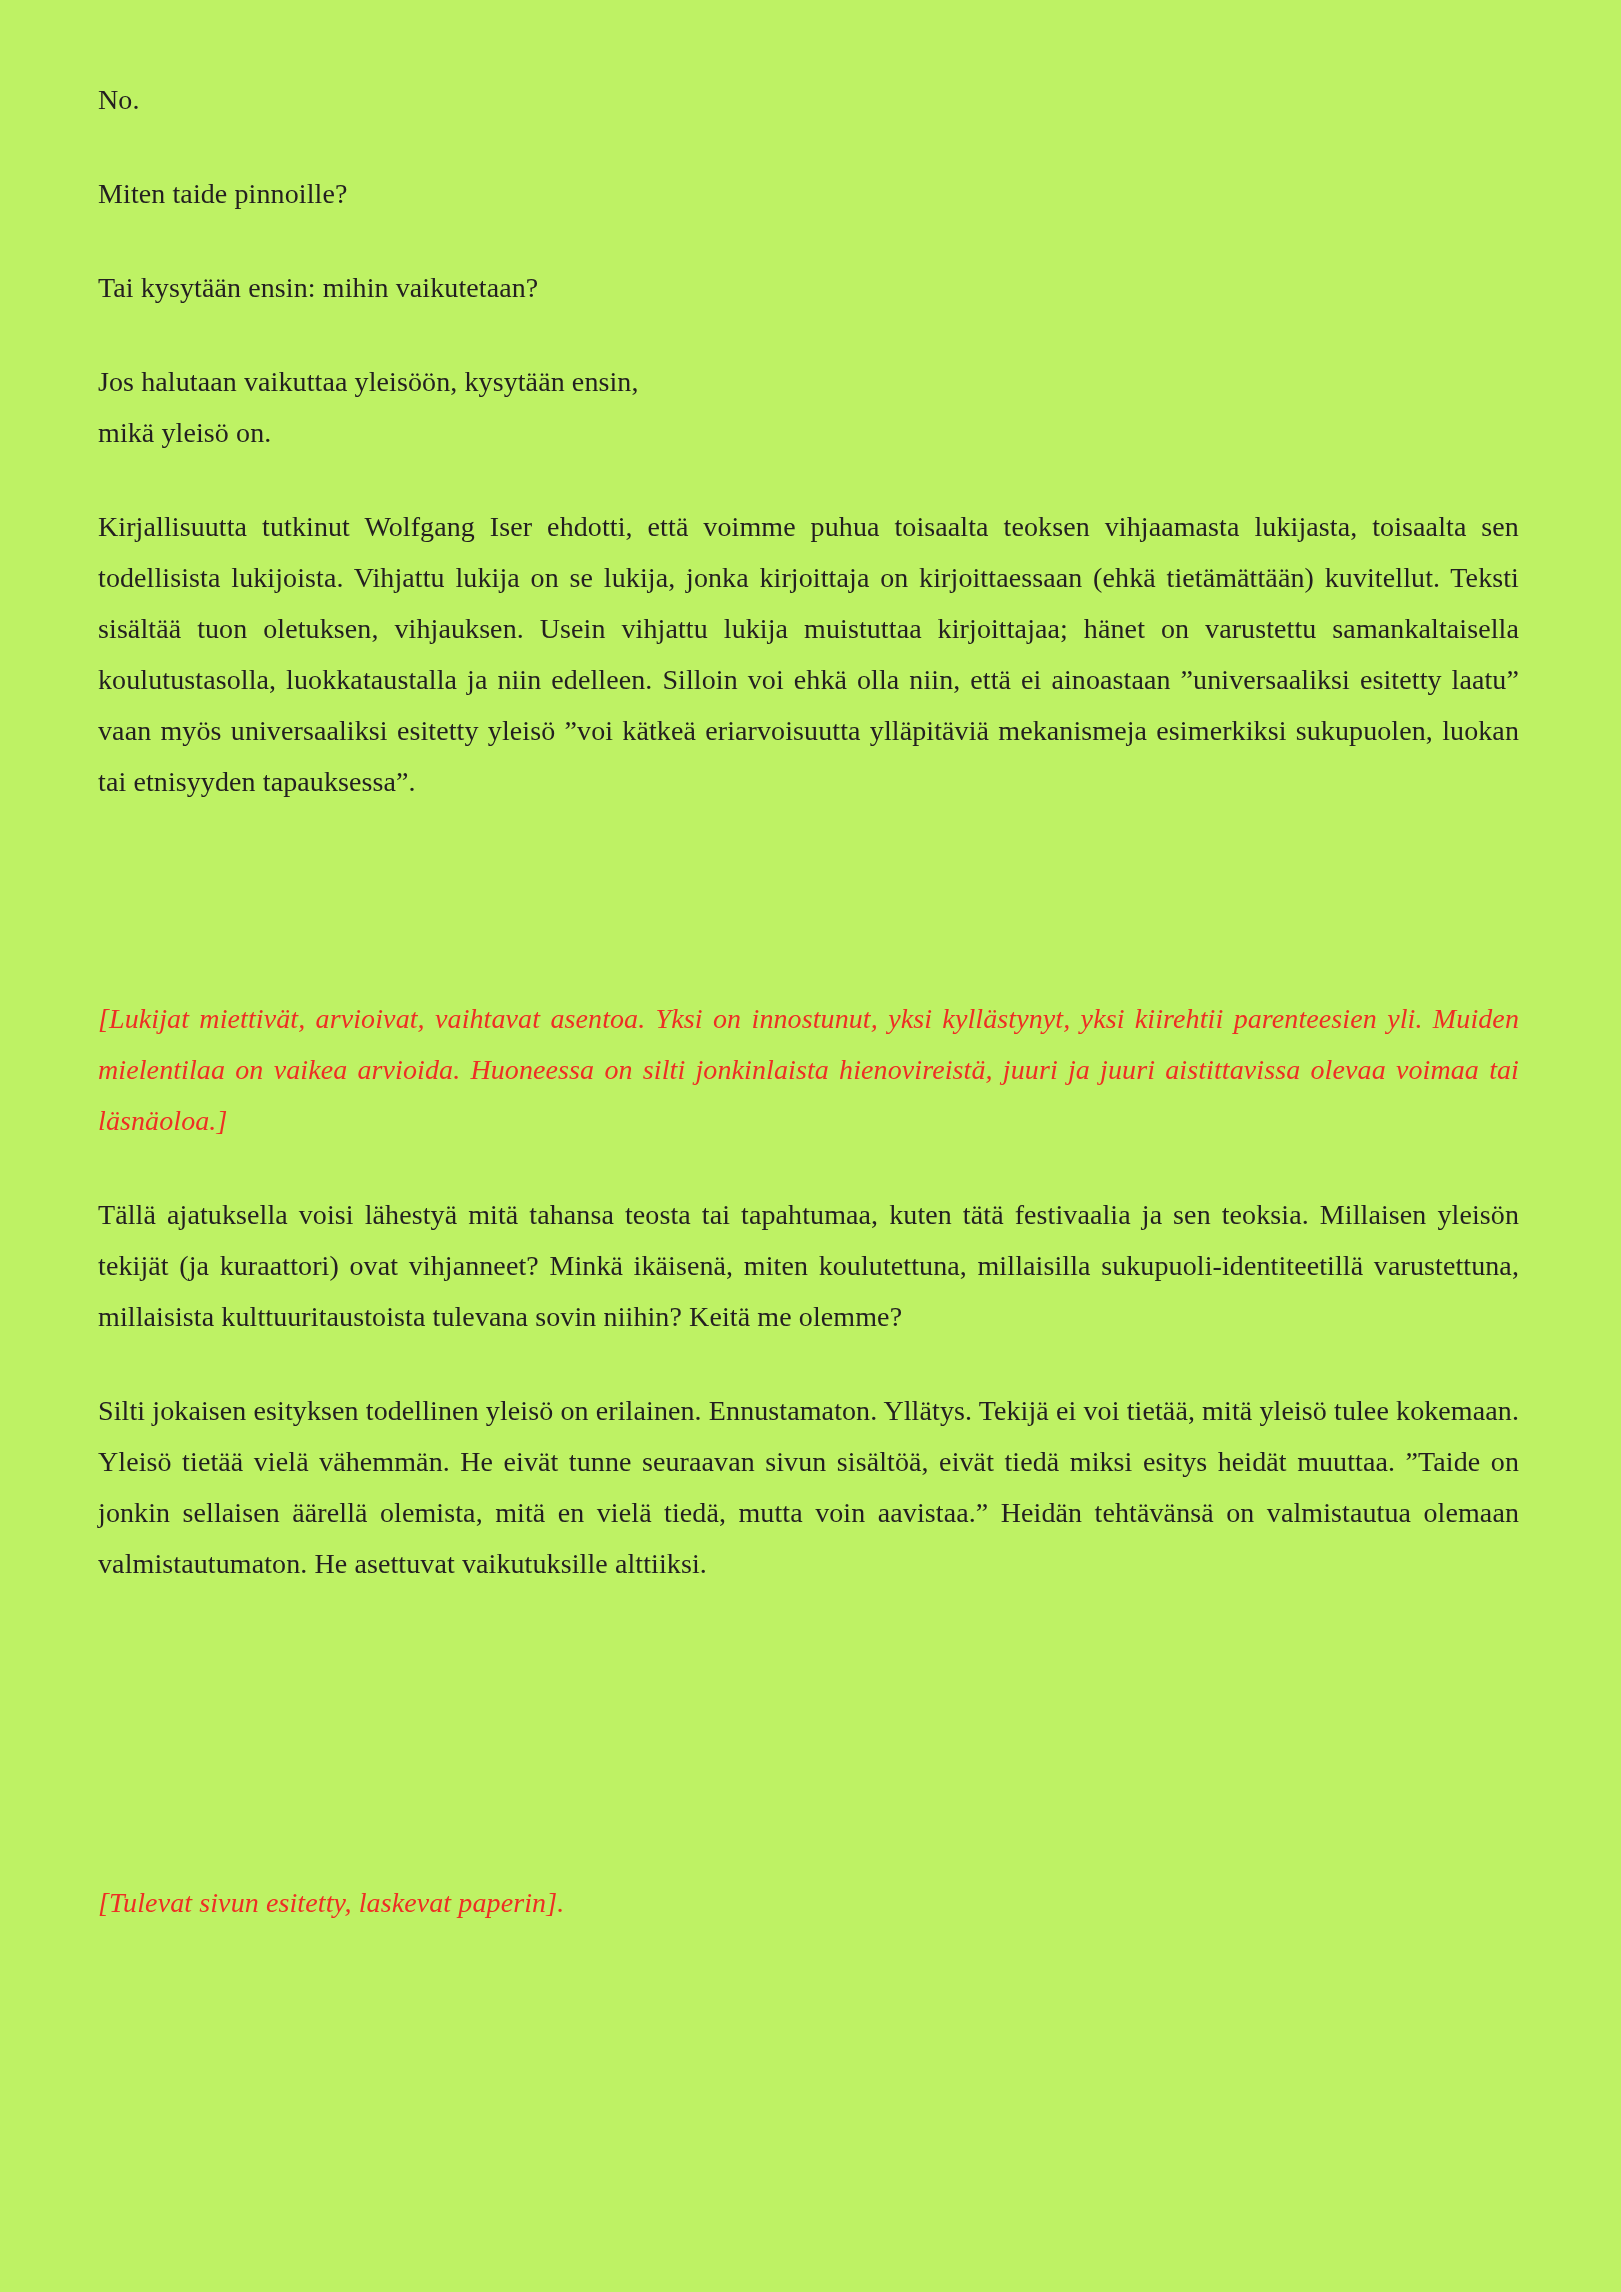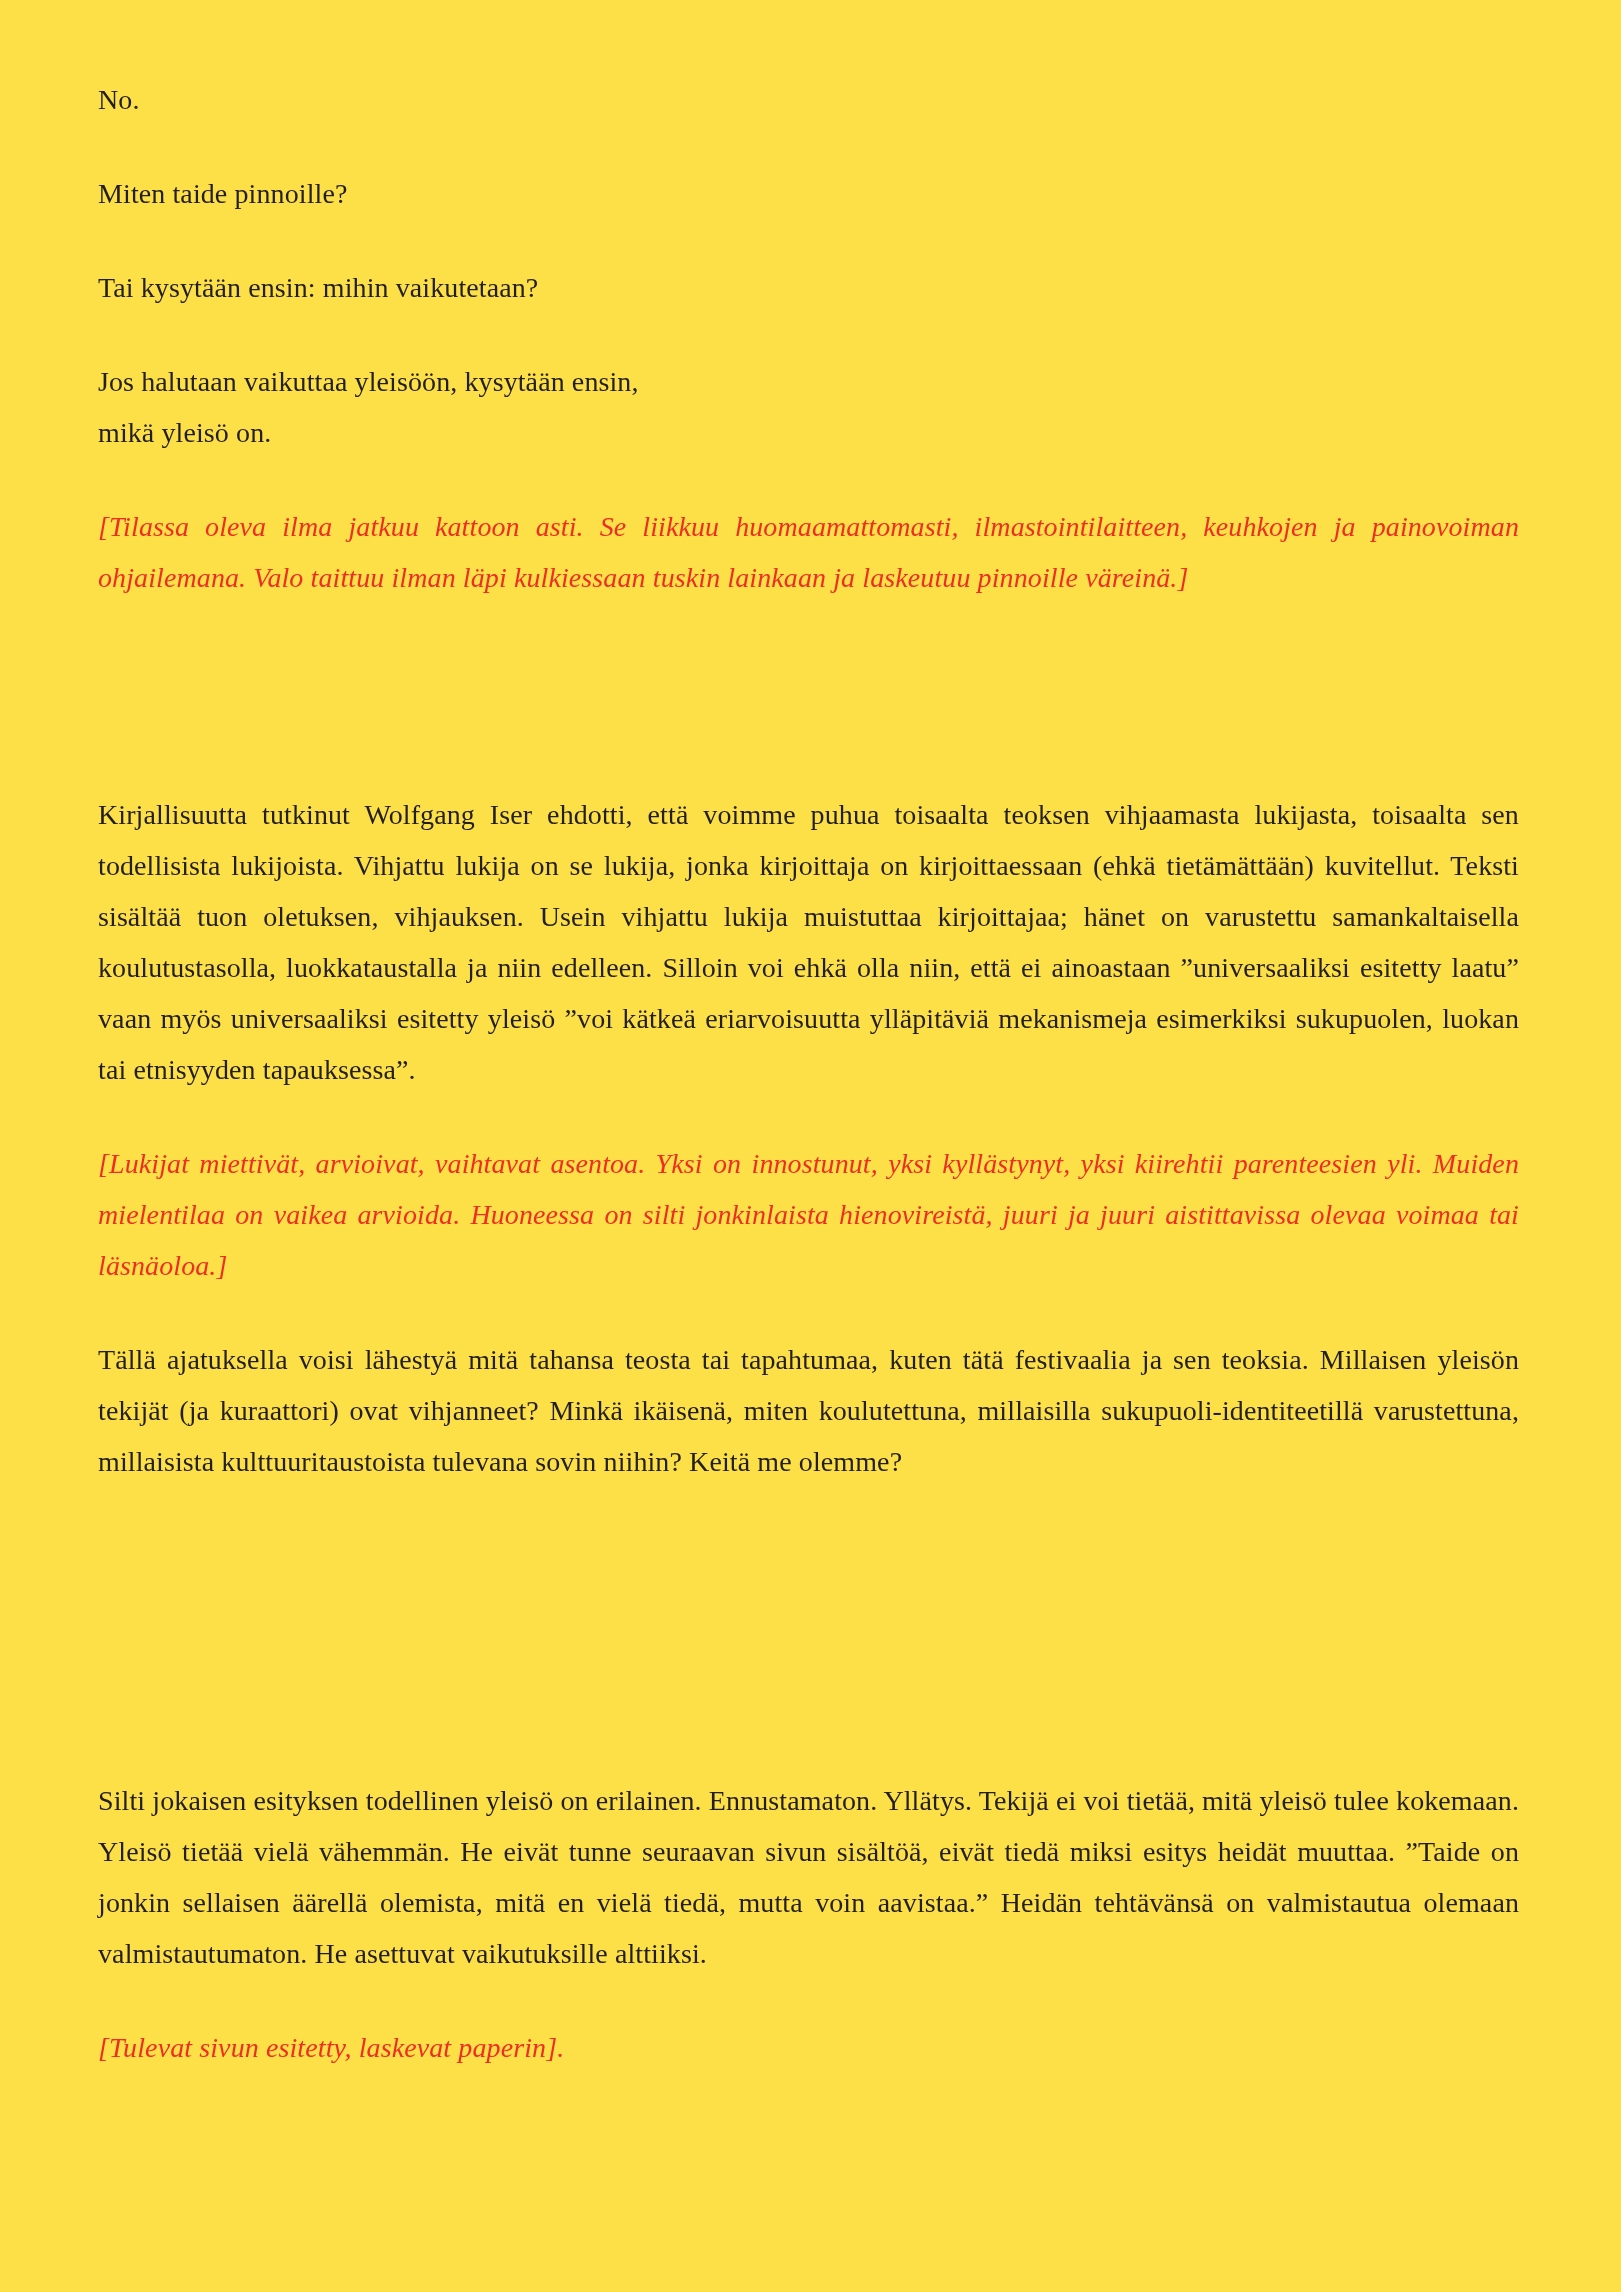--- a/index.html
+++ b/index.html
@@ -6,21 +6,21 @@
   html, body { background: #ffffff; }
   body {
     width: 1621px;
     height: 2293px;
     overflow: hidden;
     font-family: "Liberation Serif", "DejaVu Serif", serif;
   }
   .page {
     width: 1621px;
     height: 2293px;
-    background: #fde047;
+    background: #bef264;
     padding: 74px 102px 39px 98px;
     color: #231f20;
   }
   .block {
     font-size: 28px;
     line-height: 51px;
     text-align: justify;
     white-space: pre-wrap;
     margin-top: 43px;
     letter-spacing: 0.1px;
@@ -38,21 +38,20 @@
 </head>
 <body>
 
 <div class="page">
   <div id="content">
       <p class="block body"><span>No.</span></p>
       <p class="block body"><span>Miten taide pinnoille?</span></p>
       <p class="block body"><span>Tai kysytään ensin: mihin vaikutetaan?</span></p>
       <p class="block body"><span>Jos halutaan vaikuttaa yleisöön, kysytään ensin,
 mikä yleisö on.</span></p>
-      <p class="block stage"><span>[Tilassa oleva ilma jatkuu kattoon asti. Se liikkuu huomaamattomasti, ilmastointilaitteen, keuhkojen ja painovoiman ohjailemana. Valo taittuu ilman läpi kulkiessaan tuskin lainkaan ja laskeutuu pinnoille väreinä.]</span></p>
       <p class="block body"><span>Kirjallisuutta tutkinut Wolfgang Iser ehdotti, että voimme puhua toisaalta teoksen </span><span class="em">vihjaamasta lukijasta</span><span>, toisaalta sen </span><span class="em">todellisista lukijoista</span><span>. Vihjattu lukija on se lukija, jonka kirjoittaja on kirjoittaessaan (ehkä tietämättään) kuvitellut. Teksti sisältää tuon oletuksen, vihjauksen. Usein vihjattu lukija muistuttaa kirjoittajaa; hänet on varustettu samankaltaisella koulutustasolla, luokkataustalla ja niin edelleen. Silloin voi ehkä olla niin, että ei ainoastaan </span><span class="em">”universaaliksi esitetty laatu”</span><span> vaan myös universaaliksi esitetty yleisö </span><span class="em">”voi kätkeä eriarvoisuutta ylläpitäviä mekanismeja esimerkiksi sukupuolen, luokan tai etnisyyden tapauksessa”</span><span>.</span></p>
       <p class="block stage"><span>[Lukijat miettivät, arvioivat, vaihtavat asentoa. Yksi on innostunut, yksi kyllästynyt, yksi kiirehtii parenteesien yli. Muiden mielentilaa on vaikea arvioida. Huoneessa on silti jonkinlaista hienovireistä, juuri ja juuri aistittavissa olevaa voimaa tai läsnäoloa.]</span></p>
       <p class="block body"><span>Tällä ajatuksella voisi lähestyä mitä tahansa teosta tai tapahtumaa, kuten tätä festivaalia ja sen teoksia. Millaisen yleisön tekijät (ja kuraattori) ovat vihjanneet? Minkä ikäisenä, miten koulutettuna, millaisilla sukupuoli-identiteetillä varustettuna, millaisista kulttuuritaustoista tulevana sovin niihin? Keitä me olemme?</span></p>
       <p class="block body"><span>Silti jokaisen esityksen todellinen yleisö on erilainen. Ennustamaton. Yllätys. Tekijä ei voi tietää, mitä yleisö tulee kokemaan. Yleisö tietää vielä vähemmän. He eivät tunne seuraavan sivun sisältöä, eivät tiedä miksi esitys heidät muuttaa. </span><span class="em">”Taide on jonkin sellaisen äärellä olemista, mitä en vielä tiedä, mutta voin aavistaa.”</span><span> Heidän tehtävänsä on valmistautua olemaan valmistautumaton. He asettuvat vaikutuksille alttiiksi.</span></p>
       <p class="block stage"><span>[Tulevat sivun esitetty, laskevat paperin].</span></p>
     </div>
 </div>
 
 
 </body></html>

